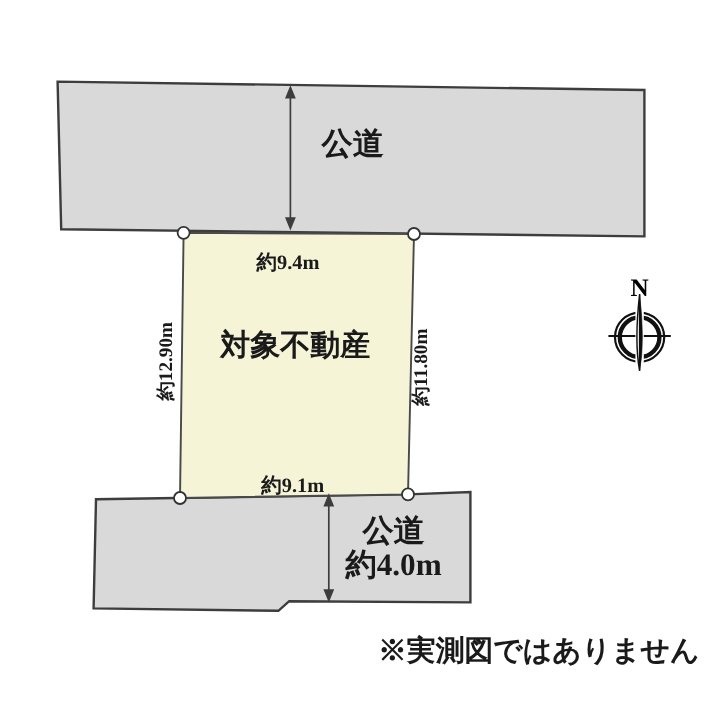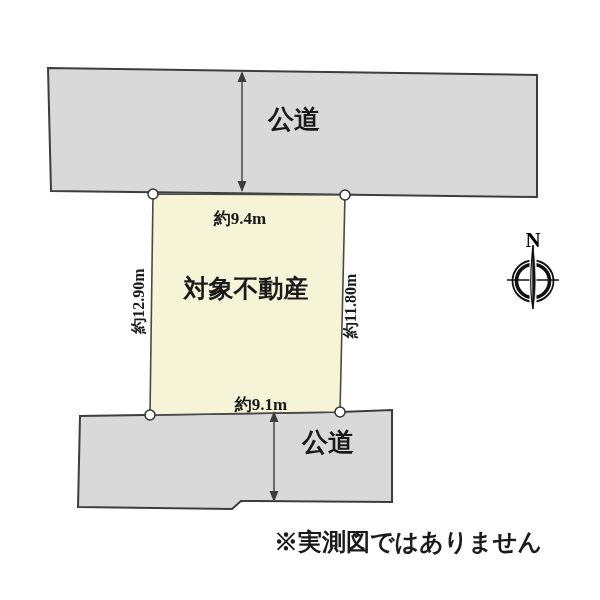--- a/index.html
+++ b/index.html
@@ -75,25 +75,26 @@
     </g>
   </svg>
 
   <div class="label big" style="left:294px;top:106px;">
     <div>公道</div>
   </div>
 
   <div class="label mid" style="left:240px;top:195px;margin-top:12px;">約9.4m</div>
   <div class="vlabel" style="left:139px;top:301px;">約12.90m</div>
   <div class="vlabel" style="left:351px;top:306px;">約11.80m</div>
-  <div class="label mid" style="left:261px;top:393px;">約9.1m</div>
+  <div class="label mid" style="left:244px;top:393px;">約9.1m</div>
 
   <div class="center-block" style="left:246px;top:275px;">
     <div>対象不動産</div>
   </div>
 
   <div class="label big" style="left:328px;top:429px;">
     <div>公道</div>
+    <div>約4.0m</div>
   </div>
 
-  <div class="footer" style="left:408px;top:526px;">※実測図ではありません</div>
+  <div class="footer" style="left:449px;top:526px;">※実測図ではありません</div>
 
 </div>
 
 </body></html>

